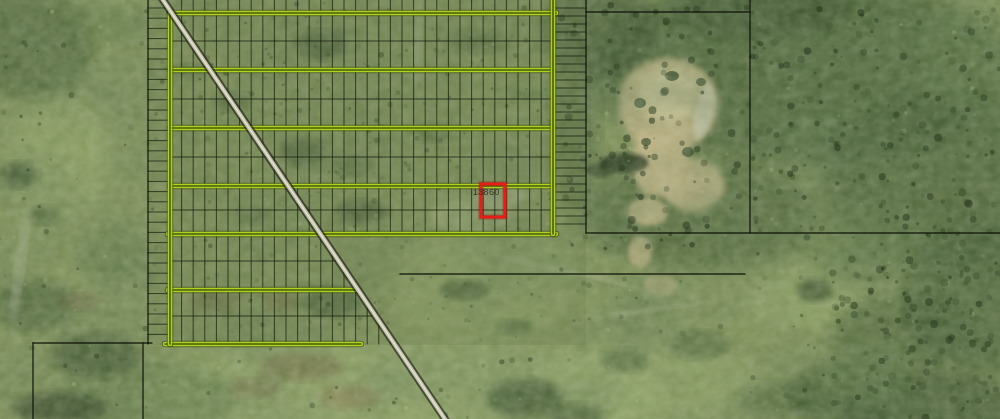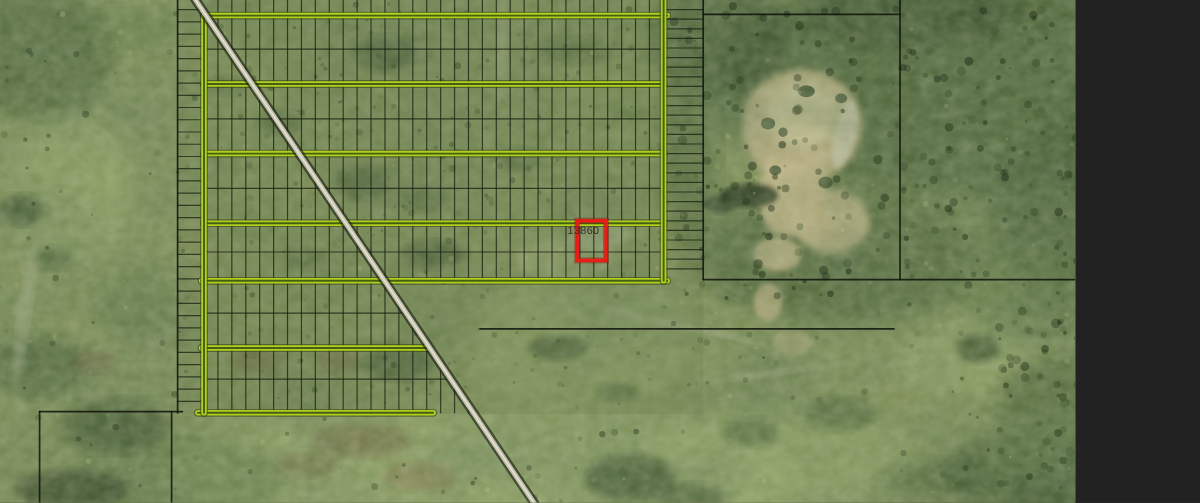--- a/index.html
+++ b/index.html
@@ -1,16 +1,16 @@
 <!DOCTYPE html>
 <html><head>
 <meta charset="utf-8">
 <style>
   html,body{margin:0;padding:0;background:#222;}
-  .stage{position:relative;width:896px;height:419px;overflow:hidden;background:#84945c;
+  .stage{position:relative;width:1000px;height:419px;overflow:hidden;background:#84945c;
          font-family:"Liberation Sans", sans-serif;}
   svg{display:block;}
   .parcel-label{font-family:"Liberation Sans", sans-serif;font-size:9px;letter-spacing:.3px;}
 </style>
 </head>
 <body>
 
 <div class="stage">
   <svg id="map" width="1000" height="419" viewBox="0 0 1000 419">
     <defs>

